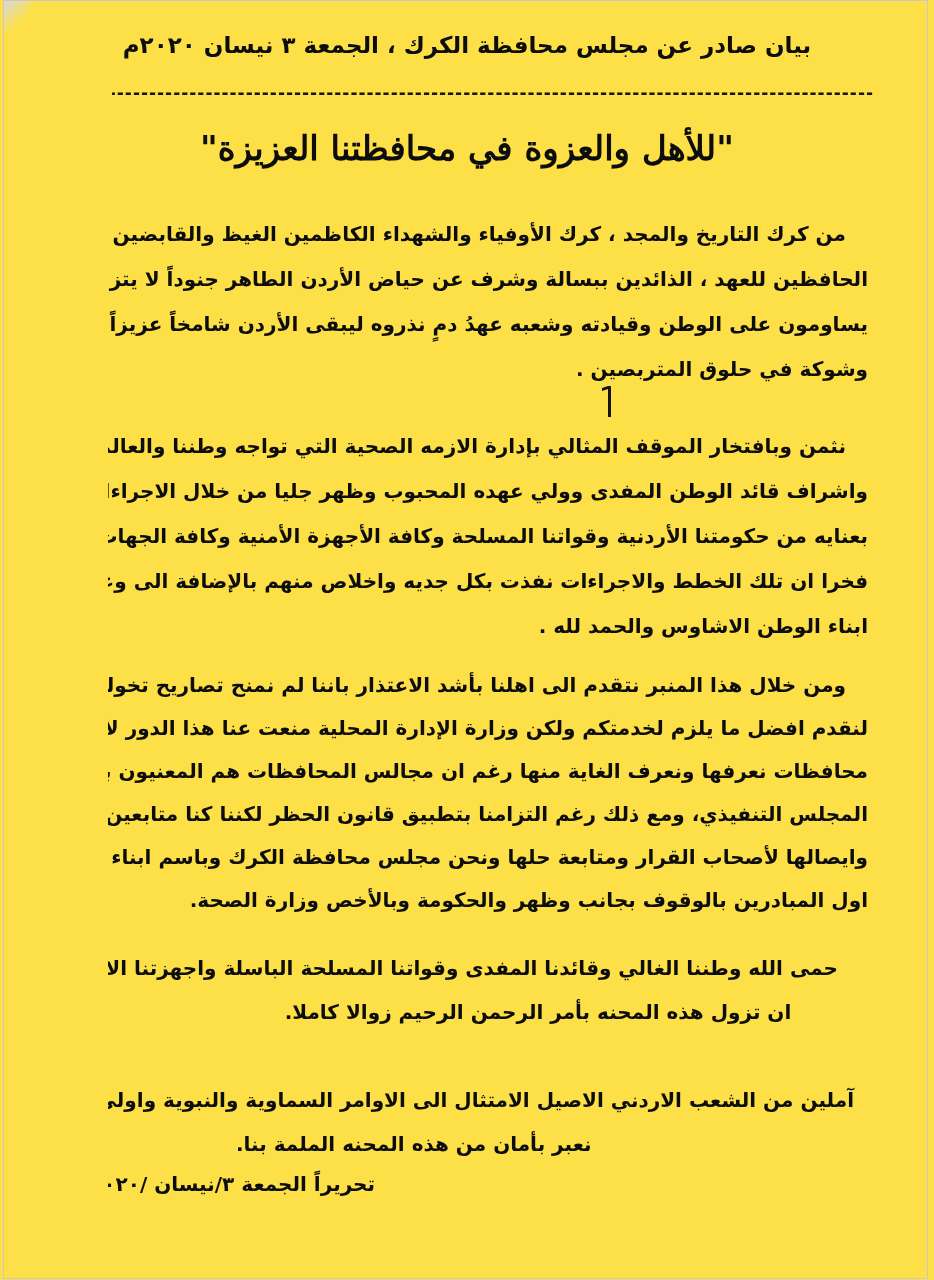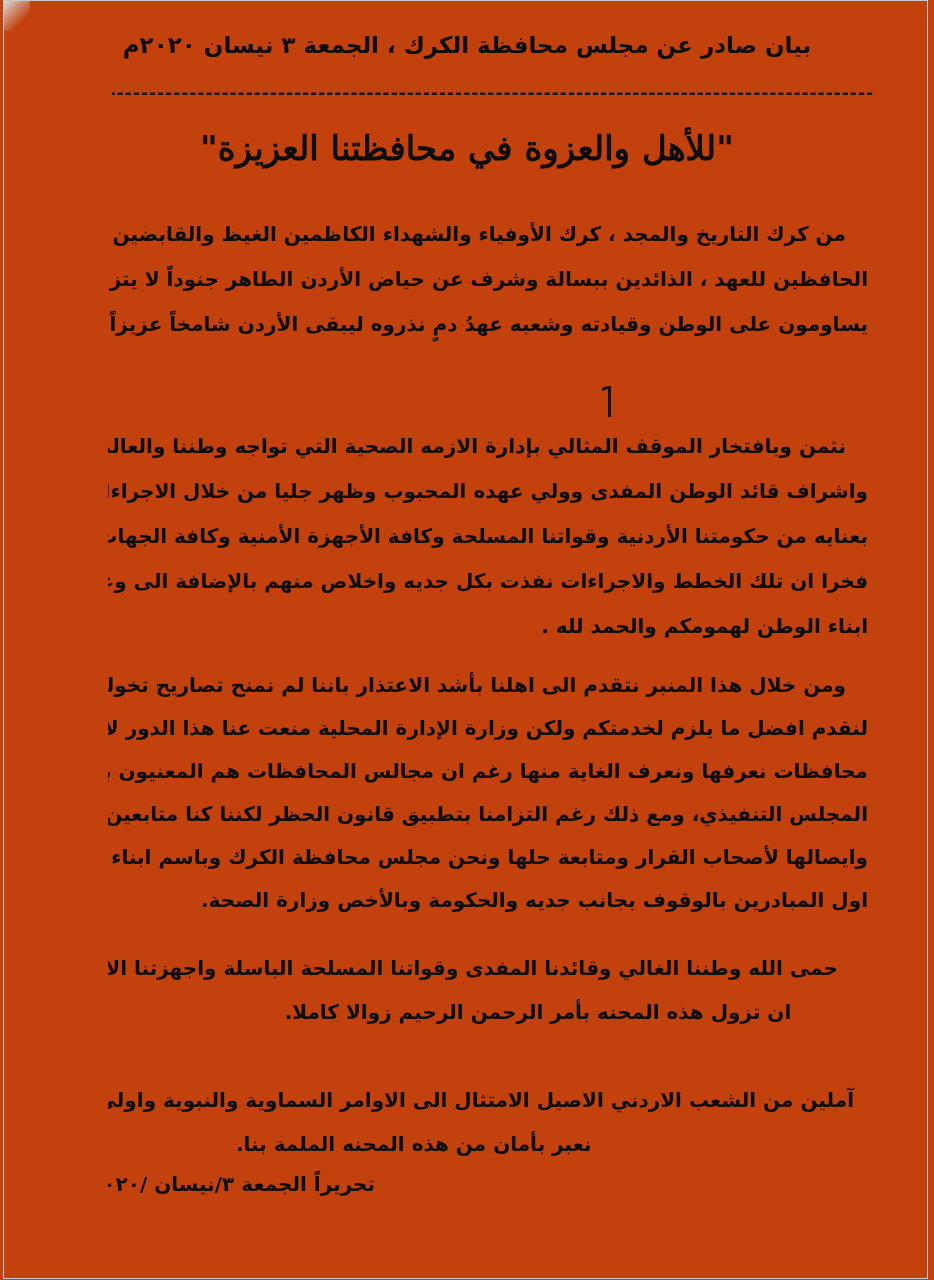--- a/index.html
+++ b/index.html
@@ -1,19 +1,19 @@
 <!DOCTYPE html>
 <html lang="ar" dir="rtl"><head>
 <meta charset="utf-8">
 <style>
   html,body{margin:0;padding:0;background:#ffffff;}
   .page{
     position:relative;
     width:934px;height:1280px;
-    background:#c2410c;
+    background:#fde047;
     font-family:"DejaVu Sans",sans-serif;
     color:#0d0d0d;
     direction:rtl;
     overflow:hidden;
   }
   .page-edge{
     position:absolute;left:3px;right:6px;top:0;bottom:1px;
     border:1px solid #c9c9c9;
     pointer-events:none;
   }
@@ -87,39 +87,40 @@
   <div class="abs doc-header">بيان صادر عن مجلس محافظة الكرك  ، الجمعة ٣ نيسان ٢٠٢٠م</div>
 
   <div class="abs divider">--------------------------------------------------------------------------------------------------------------</div>
 
   <div class="abs doc-title">"للأهل والعزوة في محافظتنا العزيزة"</div>
 
   <div class="abs para p1">
     <span class="line just fi">من كرك التاريخ والمجد ، كرك الأوفياء والشهداء الكاظمين الغيظ والقابضين على جمر الصبر ،</span>
     <span class="line just">الحافظين للعهد ، الذائدين ببسالة وشرف عن حياض الأردن الطاهر جنوداً لا يتزعزع إيمانهم بالله ولا</span>
     <span class="line just">يساومون على الوطن وقيادته وشعبه عهدُ دمٍ نذروه ليبقى الأردن شامخاً عزيزاً  في وجه كل التحديات</span>
+    <span class="line">وشوكة في حلوق المتربصين .</span>
   </div>
 
   <div class="abs caret-mark"></div>
 
   <div class="abs para p2">
     <span class="line just fi">نثمن وبافتخار الموقف المثالي بإدارة الازمه الصحية التي تواجه وطننا والعالم اجمع  بتوجيه</span>
     <span class="line just">واشراف قائد الوطن المفدى وولي عهده المحبوب وظهر جليا من خلال الاجراءات الذكية والمدروسة</span>
     <span class="line just">بعنايه من حكومتنا الأردنية وقواتنا المسلحة وكافة الأجهزة الأمنية وكافة الجهات المعنية ومما زادنا</span>
     <span class="line just">فخرا  ان تلك الخطط والاجراءات نفذت بكل جديه واخلاص منهم بالإضافة  الى وعي والتزام  اغلبية</span>
-    <span class="line">ابناء الوطن لهمومكم والحمد لله .</span>
+    <span class="line">ابناء الوطن الاشاوس والحمد لله .</span>
   </div>
 
   <div class="abs para p3">
     <span class="line just fi">ومن خلال هذا المنبر نتقدم الى اهلنا بأشد الاعتذار باننا لم نمنح تصاريح تخولنا  بحرية الحركة</span>
     <span class="line just">لنقدم افضل ما يلزم  لخدمتكم ولكن وزارة الإدارة المحلية منعت عنا هذا الدور لأسباب نحن كمجالس</span>
     <span class="line just">محافظات نعرفها ونعرف الغاية منها رغم ان مجالس المحافظات هم المعنيون بخطط الطواري  مع</span>
     <span class="line just">المجلس التنفيذي، ومع ذلك رغم التزامنا بتطبيق قانون الحظر لكننا كنا متابعين بكل طاقه لهمومكم</span>
     <span class="line just">وايصالها لأصحاب القرار ومتابعة حلها ونحن مجلس محافظة الكرك وباسم ابناء الكرك النشامى كنا</span>
-    <span class="line">اول المبادرين بالوقوف بجانب جديه والحكومة وبالأخص وزارة الصحة.</span>
+    <span class="line">اول المبادرين بالوقوف بجانب وظهر والحكومة وبالأخص وزارة الصحة.</span>
   </div>
 
   <div class="abs para p4">
     <span class="line just fi-lg">حمى الله وطننا الغالي وقائدنا المفدى وقواتنا المسلحة الباسلة واجهزتنا الامنية وعسى</span>
     <span class="line mr-100" style="padding-left: 0px; padding-right: 0px; text-align: center; margin-left: 100px;">ان تزول هذه المحنه بأمر الرحمن الرحيم زوالا كاملا.</span>
   </div>
 
   <div class="abs para p5">
     <span class="line just fi-sm">آملين من الشعب الاردني الاصيل الامتثال الى الاوامر السماوية والنبوية واولي الامر لكي</span>
     <span class="line mr-128" style="padding-left: 0px; text-align: left; margin-left: 128px;">نعبر بأمان من هذه المحنه الملمة بنا.</span>

